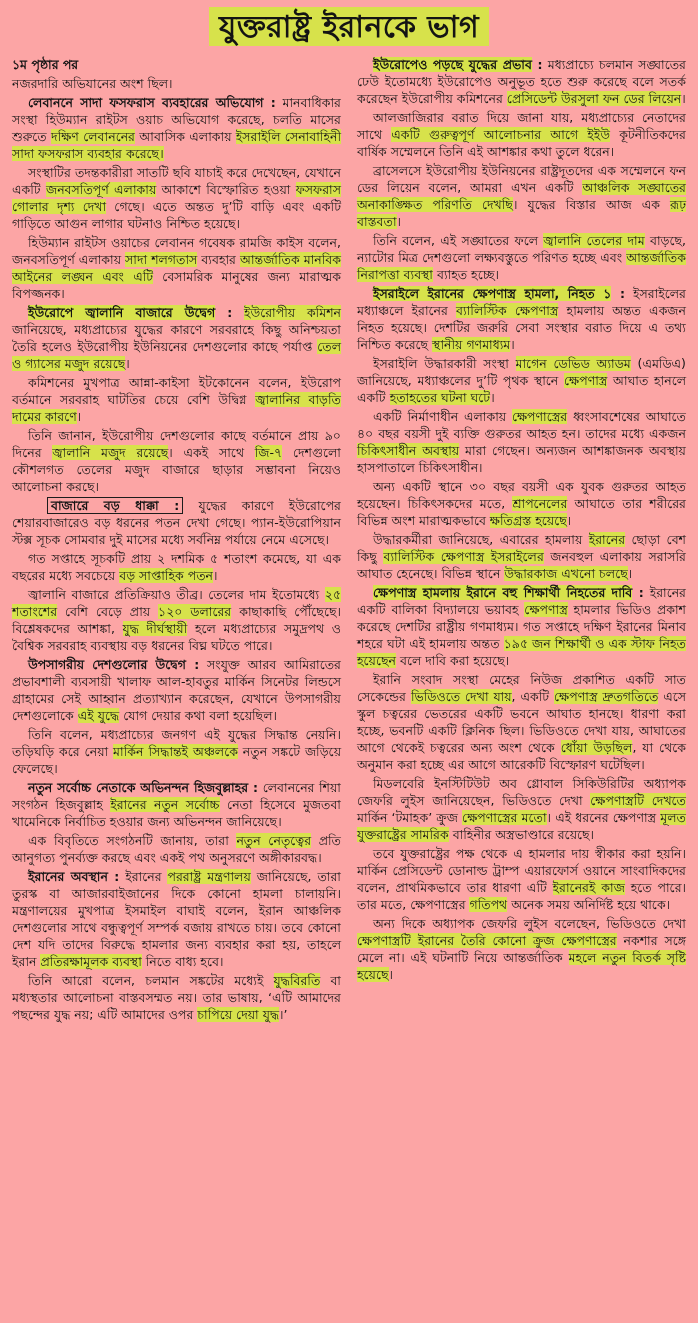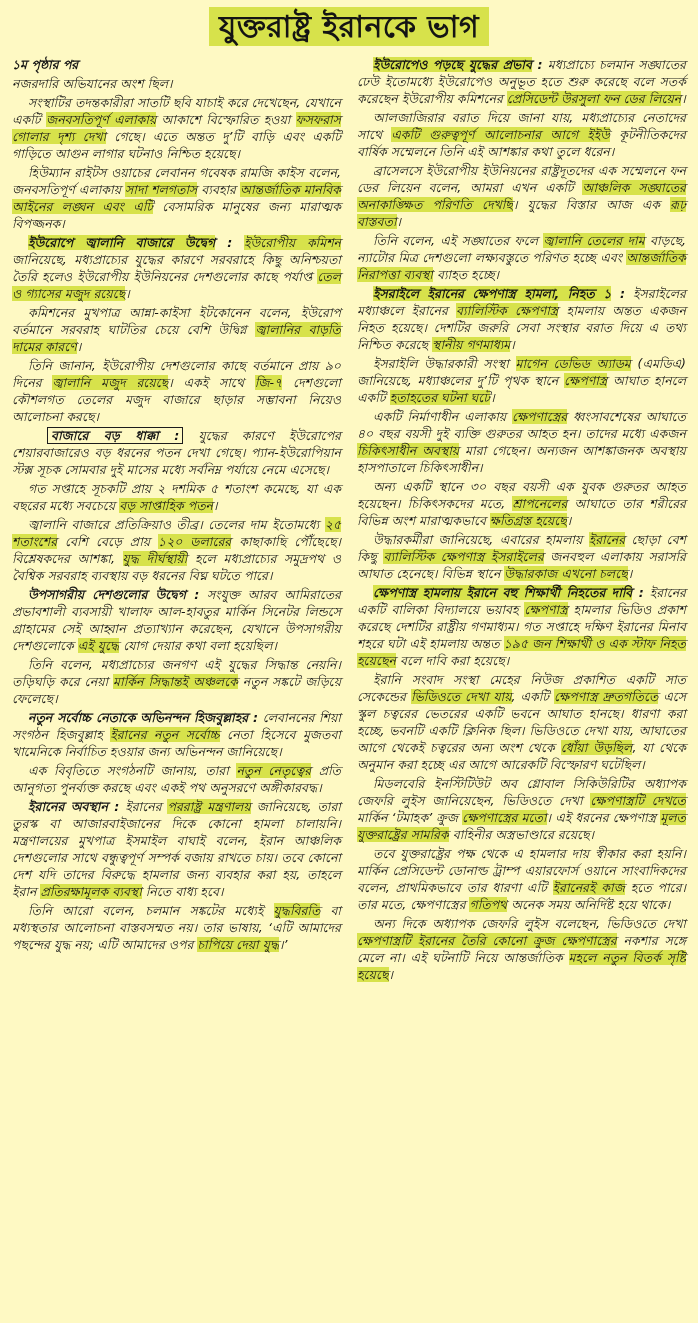--- a/index.html
+++ b/index.html
@@ -7,21 +7,21 @@
     width:698px;height:1323px;overflow:hidden;
     background:#f6f5f0;
     font-family:"DejaVu Sans","Liberation Sans",sans-serif;
     color:#141414;
     -webkit-font-smoothing:antialiased;
   }
   .page{
     box-sizing:border-box;
     width:698px;height:1323px;
     padding:6px 12px 10px;
-    background:#fef9c3;
+    background:#fca5a5;
     overflow:hidden;
   }
   .headline{
     margin:2px 0 10px;
     text-align:center;
     font-size:30px;
     line-height:1.25;
     font-weight:800;
     letter-spacing:.5px;
   }
@@ -31,21 +31,20 @@
     gap:16px;
     align-items:flex-start;
   }
   .col{
     flex:1 1 0;
     min-width:0;
     font-size:12.5px;
     line-height:17px;
     text-align:justify;
     text-justify:inter-word;
-    font-style:italic;
   }
   .col p{
     margin:0 0 2px;
     text-indent:16px;
   }
   .col p.noindent{text-indent:0;}
   .b{font-weight:700;}
   .hl{background:var(--hl,#d7e24b);box-decoration-break:clone;-webkit-box-decoration-break:clone;}
   .boxed{
     font-weight:700;
@@ -57,20 +56,21 @@
 </style>
 </head>
 <body>
 
 <div class="page">
   <h1 class="headline"><span class="hl">যুক্তরাষ্ট্র ইরানকে ভাগ</span></h1>
   <div class="columns">
     <div class="col" id="col-left">
         <p class="noindent contnote"><span class="b">১ম পৃষ্ঠার পর</span></p>
         <p class="noindent">নজরদারি অভিযানের অংশ ছিল।</p>
+        <p><span class="b">লেবাননে সাদা ফসফরাস ব্যবহারের অভিযোগ :</span> মানবাধিকার সংস্থা হিউম্যান রাইটস ওয়াচ অভিযোগ করেছে, চলতি মাসের শুরুতে <span class="hl">দক্ষিণ লেবাননের</span> আবাসিক এলাকায় <span class="hl">ইসরাইলি সেনাবাহিনী সাদা ফসফরাস ব্যবহার করেছে।</span></p>
         <p>সংস্থাটির তদন্তকারীরা সাতটি ছবি যাচাই করে দেখেছেন, যেখানে একটি <span class="hl">জনবসতিপূর্ণ এলাকায়</span> আকাশে বিস্ফোরিত হওয়া <span class="hl">ফসফরাস গোলার দৃশ্য দেখা</span> গেছে। এতে অন্তত দু’টি বাড়ি এবং একটি গাড়িতে আগুন লাগার ঘটনাও নিশ্চিত হয়েছে।</p>
         <p>হিউম্যান রাইটস ওয়াচের লেবানন গবেষক রামজি কাইস বলেন, জনবসতিপূর্ণ এলাকায় <span class="hl">সাদা শলগতাস</span> ব্যবহার <span class="hl">আন্তর্জাতিক মানবিক আইনের লঙ্ঘন এবং এটি</span> বেসামরিক মানুষের জন্য মারাত্মক বিপজ্জনক।</p>
         <p><span class="b"><span class="hl">ইউরোপে জ্বালানি বাজারে উদ্বেগ</span> :</span> <span class="hl">ইউরোপীয় কমিশন</span> জানিয়েছে, মধ্যপ্রাচ্যের যুদ্ধের কারণে সরবরাহে কিছু অনিশ্চয়তা তৈরি হলেও ইউরোপীয় ইউনিয়নের দেশগুলোর কাছে পর্যাপ্ত <span class="hl">তেল ও গ্যাসের মজুদ রয়েছে</span>।</p>
         <p>কমিশনের মুখপাত্র আন্না-কাইসা ইটকোনেন বলেন, ইউরোপ বর্তমানে সরবরাহ ঘাটতির চেয়ে বেশি উদ্বিগ্ন <span class="hl">জ্বালানির বাড়তি দামের কারণে</span>।</p>
         <p>তিনি জানান, ইউরোপীয় দেশগুলোর কাছে বর্তমানে প্রায় ৯০ দিনের <span class="hl">জ্বালানি মজুদ রয়েছে</span>। একই সাথে <span class="hl">জি-৭</span> দেশগুলো কৌশলগত তেলের মজুদ বাজারে ছাড়ার সম্ভাবনা নিয়েও আলোচনা করছে।</p>
         <p><span class="boxed">বাজারে বড় ধাক্কা :</span> যুদ্ধের কারণে ইউরোপের শেয়ারবাজারেও বড় ধরনের পতন দেখা গেছে। প্যান-ইউরোপিয়ান স্টক্স সূচক সোমবার দুই মাসের মধ্যে সর্বনিম্ন পর্যায়ে নেমে এসেছে।</p>
         <p>গত সপ্তাহে সূচকটি প্রায় ২ দশমিক ৫ শতাংশ কমেছে, যা এক বছরের মধ্যে সবচেয়ে <span class="hl">বড় সাপ্তাহিক পতন</span>।</p>
         <p>জ্বালানি বাজারে প্রতিক্রিয়াও তীব্র। তেলের দাম ইতোমধ্যে <span class="hl">২৫ শতাংশের</span> বেশি বেড়ে প্রায় <span class="hl">১২০ ডলারের</span> কাছাকাছি পৌঁছেছে। বিশ্লেষকদের আশঙ্কা, <span class="hl">যুদ্ধ দীর্ঘস্থায়ী</span> হলে মধ্যপ্রাচ্যের সমুদ্রপথ ও বৈশ্বিক সরবরাহ ব্যবস্থায় বড় ধরনের বিঘ্ন ঘটতে পারে।</p>
         <p><span class="b">উপসাগরীয় দেশগুলোর উদ্বেগ :</span> সংযুক্ত আরব আমিরাতের প্রভাবশালী ব্যবসায়ী খালাফ আল-হাবতুর মার্কিন সিনেটর লিন্ডসে গ্রাহামের সেই আহ্বান প্রত্যাখ্যান করেছেন, যেখানে উপসাগরীয় দেশগুলোকে <span class="hl">এই যুদ্ধে</span> যোগ দেয়ার কথা বলা হয়েছিল।</p>
         <p>তিনি বলেন, মধ্যপ্রাচ্যের জনগণ এই যুদ্ধের সিদ্ধান্ত নেয়নি। তড়িঘড়ি করে নেয়া <span class="hl">মার্কিন সিদ্ধান্তই অঞ্চলকে</span> নতুন সঙ্কটে জড়িয়ে ফেলেছে।</p>

